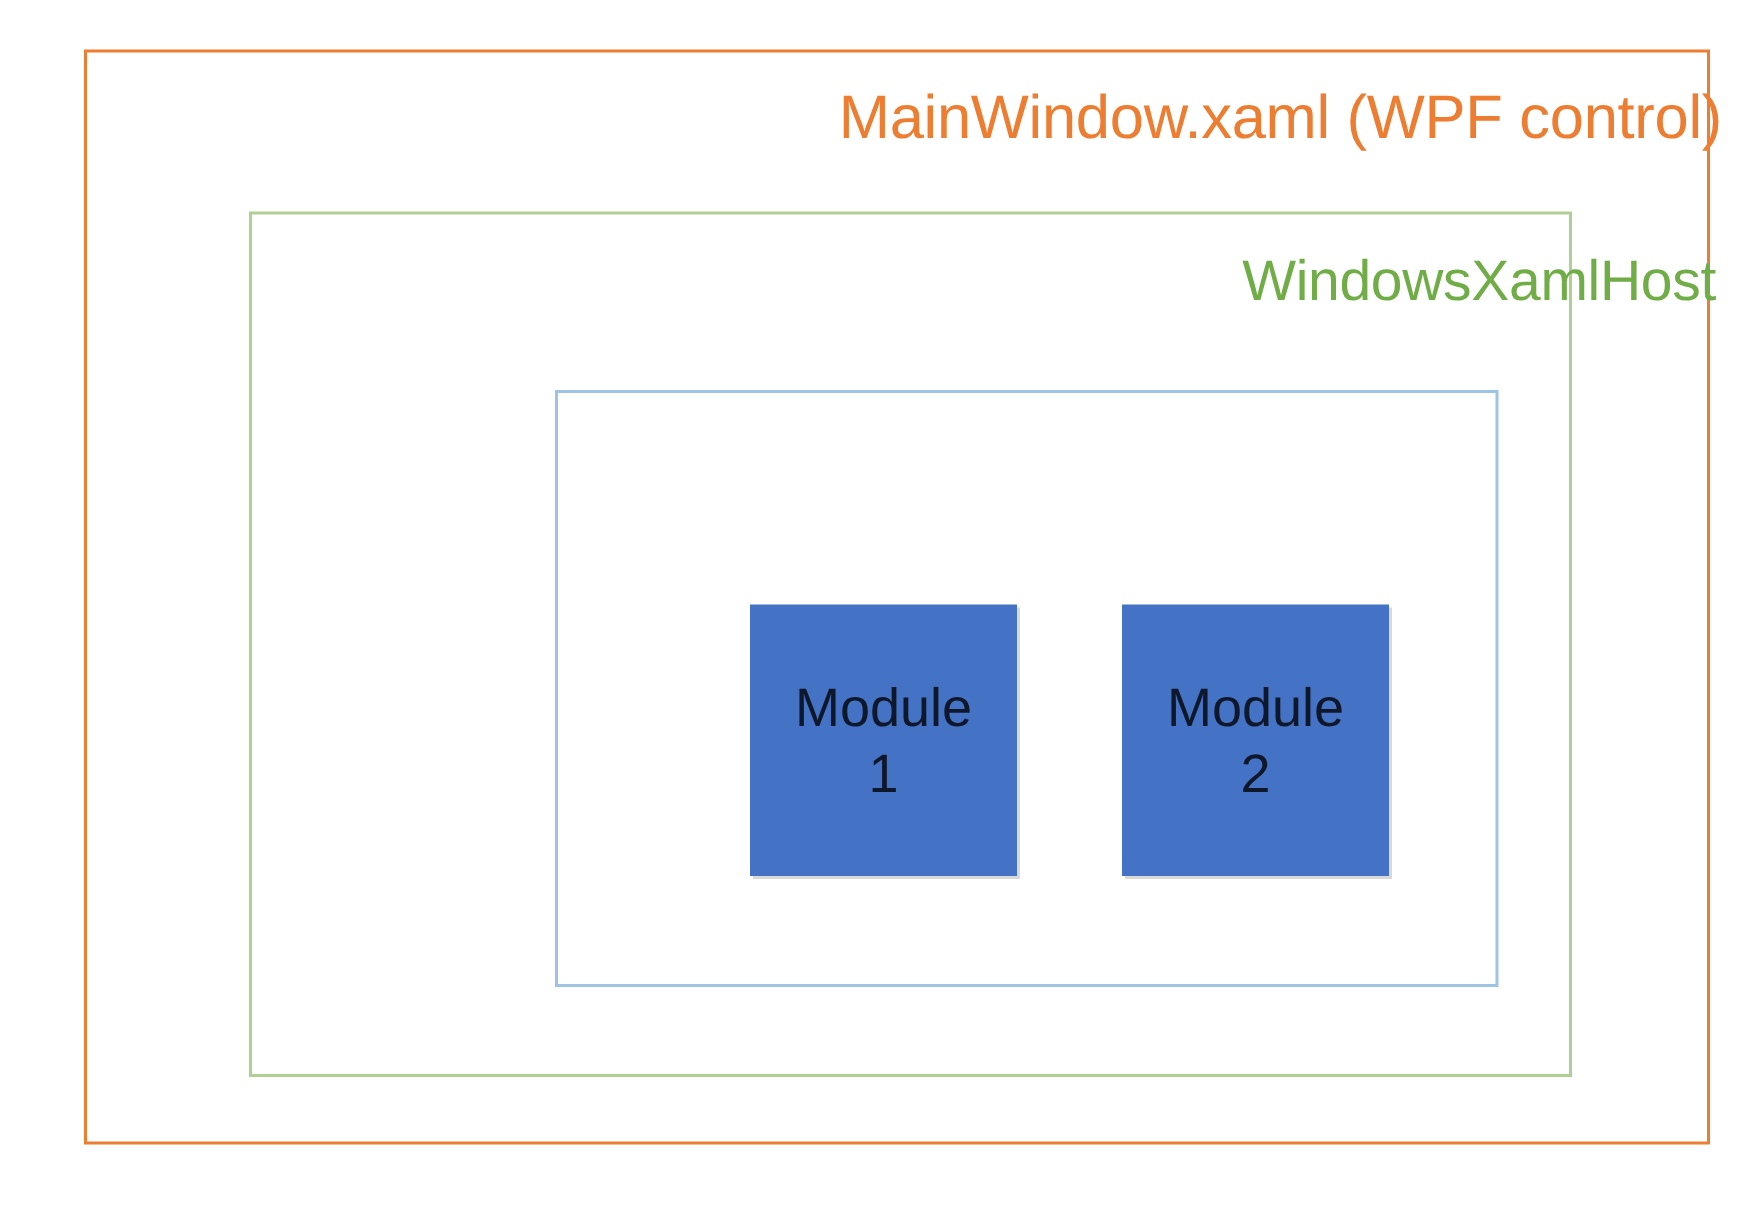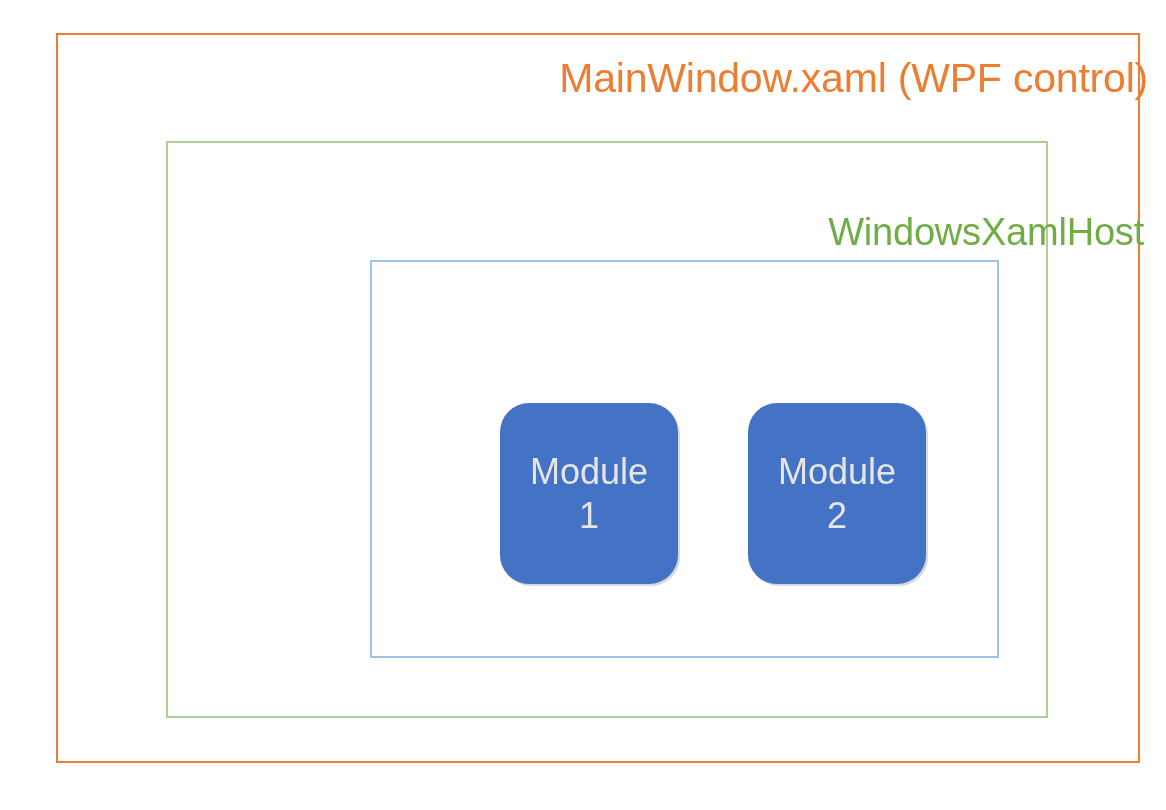--- a/index.html
+++ b/index.html
@@ -71,45 +71,43 @@
     top: 56px;
     font-size: 41px;
     color: #ED7D31;
   }
 
   .label-middle {
     right: 22px;
     top: 168px;
     font-size: 38px;
     color: #70AD47;
-    margin-top: 44px;
   }
 
   .label-inner {
     right: 20px;
     top: 296px;
     font-size: 38px;
     color: #4E7FC8;
   }
 
   
   .module {
     position: absolute;
     background: #4472C4;
     box-shadow: 2px 2px 0 0 #D9D9D9;
     display: flex;
     flex-direction: column;
     align-items: center;
     justify-content: center;
-    color: #e5e5e5;
+    color: #0f172a;
     font-size: 36px;
     line-height: 1.22;
     text-align: center;
     box-sizing: border-box;
-    border-radius: 29px;
   }
 
   .module-1 {
     left: 500px;
     top: 403px;
     width: 178px;
     height: 181px;
   }
 
   .module-2 {

